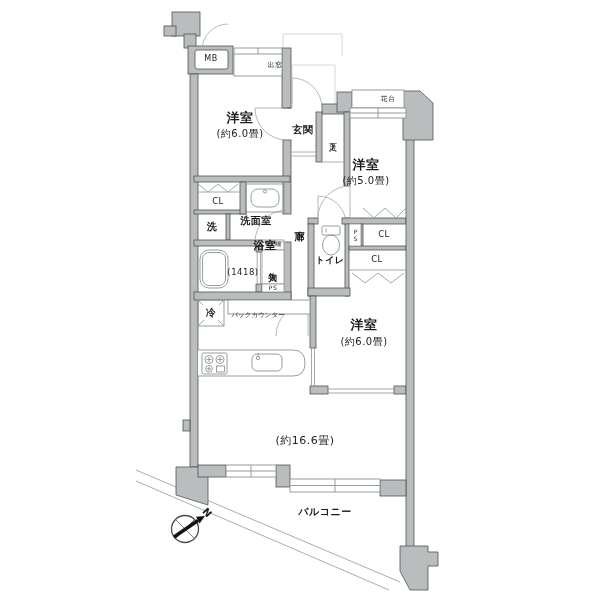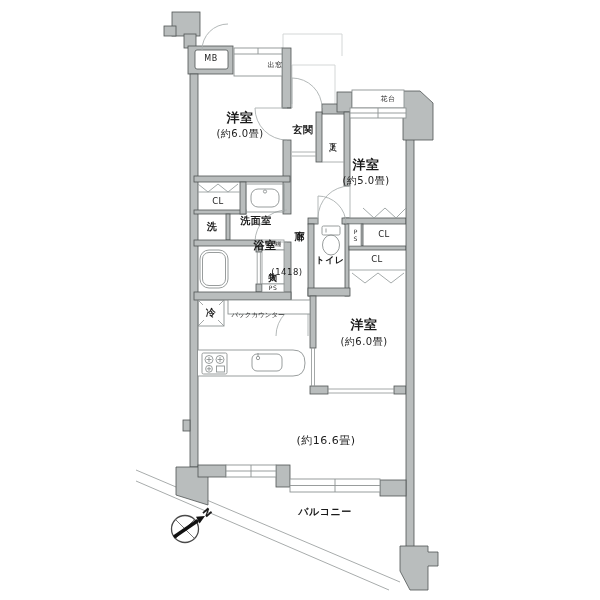--- a/index.html
+++ b/index.html
@@ -193,28 +193,28 @@
 <div class="lbl" style="left:240px;top:134px;font-size:10px;">(約6.0畳)</div>
 <div class="lbl b" style="left:303px;top:130px;font-size:10px;">玄関</div>
 <div class="lbl v" style="left:332px;top:137px;font-size:8px;">下足入</div>
 <div class="lbl b" style="left:366px;top:164px;font-size:13px;">洋室</div>
 <div class="lbl" style="left:366px;top:181px;font-size:10px;">(約5.0畳)</div>
 <div class="lbl" style="left:218px;top:201px;font-size:8.5px;">CL</div>
 <div class="lbl b" style="left:212px;top:227px;font-size:10px;">洗</div>
 <div class="lbl b" style="left:256px;top:222px;font-size:10px;font-family:Liberation Mono, monospace;">洗面室</div>
 <div class="lbl b v" style="left:299px;top:224px;font-size:10px;">廊下</div>
 <div class="lbl b" style="left:243px;top:245px;font-size:11px;padding-left:44px;">浴室</div>
-<div class="lbl" style="left:243px;top:272px;font-size:8.5px;margin-left:44px;">(1418)</div>
+<div class="lbl" style="left:243px;top:272px;font-size:8.5px;">(1418)</div>
 <div class="lbl" style="left:273px;top:245px;font-size:5.5px;letter-spacing:0;">可動棚</div>
 <div class="lbl b v" style="left:273px;top:266px;font-size:8.5px;">物入</div>
 <div class="lbl" style="left:273px;top:288px;font-size:6px;">PS</div>
 <div class="lbl b" style="left:330px;top:260px;font-size:9px;">トイレ</div>
 <div class="lbl v" style="left:355px;top:235px;font-size:6px;letter-spacing:0;">PS</div>
 <div class="lbl" style="left:384px;top:234px;font-size:8.5px;">CL</div>
 <div class="lbl" style="left:377px;top:259px;font-size:8.5px;">CL</div>
 <div class="lbl b" style="left:211px;top:313px;font-size:10px;">冷</div>
 <div class="lbl" style="left:258px;top:307px;font-size:6.5px;letter-spacing:0;margin-top:8px;">バックカウンター</div>
 <div class="lbl b" style="left:364px;top:324px;font-size:13px;">洋室</div>
 <div class="lbl" style="left:364px;top:342px;font-size:10px;">(約6.0畳)</div>
-<div class="lbl" style="left:305px;top:440px;font-size:11px;margin-left:21px;">(約16.6畳)</div>
+<div class="lbl" style="left:305px;top:440px;font-size:11px;">(約16.6畳)</div>
 <div class="lbl b" style="left:325px;top:512px;font-size:10px;">バルコニー</div>
 <div class="lbl b" style="left:207px;top:513px;font-size:10px;transform:translate(-50%,-50%) rotate(48deg);">N</div>
 </div>
 
 </body></html>

